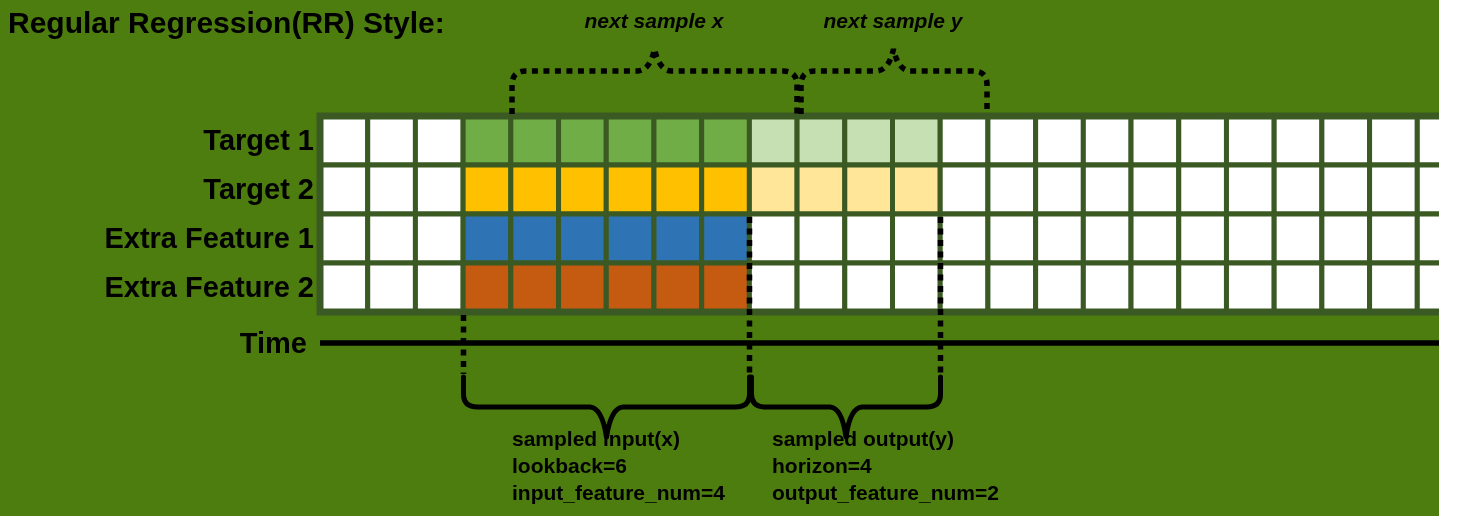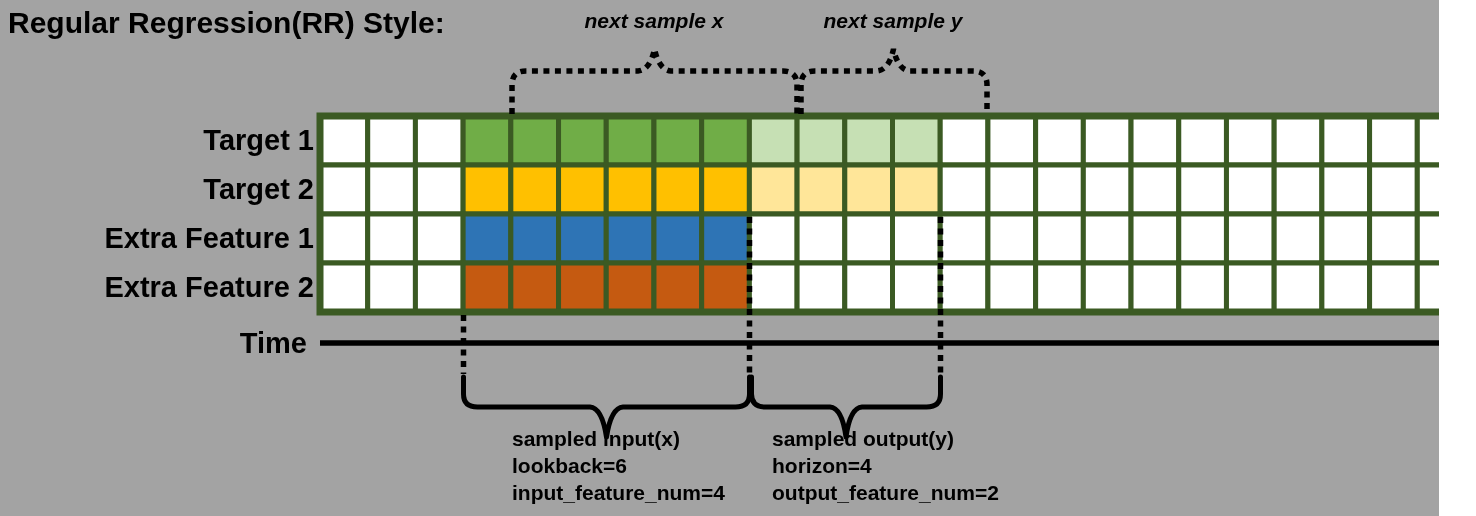--- a/index.html
+++ b/index.html
@@ -1,20 +1,20 @@
 <!DOCTYPE html>
 <html style="--border: #3b5a23;"><head>
 <meta charset="utf-8">
 <style>
   :root{
     --border:#3b5a23;
     --ink:#000000;
   }
   html,body{margin:0;padding:0;background:#ffffff;}
-  .stage{position:relative;width:1439px;height:516px;background:#a3a3a3;overflow:hidden;
+  .stage{position:relative;width:1439px;height:516px;background:#4d7c0f;overflow:hidden;
          font-family:"Liberation Sans",sans-serif;}
   svg text{fill:var(--ink);font-family:"Liberation Sans",sans-serif;}
   .title{font-size:30px;font-weight:700;}
   .rowlabel{font-size:29px;font-weight:700;text-anchor:end;}
   .timelabel{font-size:29px;font-weight:700;text-anchor:end;}
   .sample{font-size:21px;font-weight:600;font-style:italic;text-anchor:middle;}
   .note{font-size:21px;font-weight:600;}
   .dot{stroke:var(--ink);stroke-width:5.5;stroke-dasharray:6 5.5;fill:none;stroke-linecap:butt;}
   .brace{stroke:var(--ink);stroke-width:5;fill:none;stroke-linecap:round;stroke-linejoin:round;}
   .axis{stroke:var(--ink);stroke-width:5.5;}

